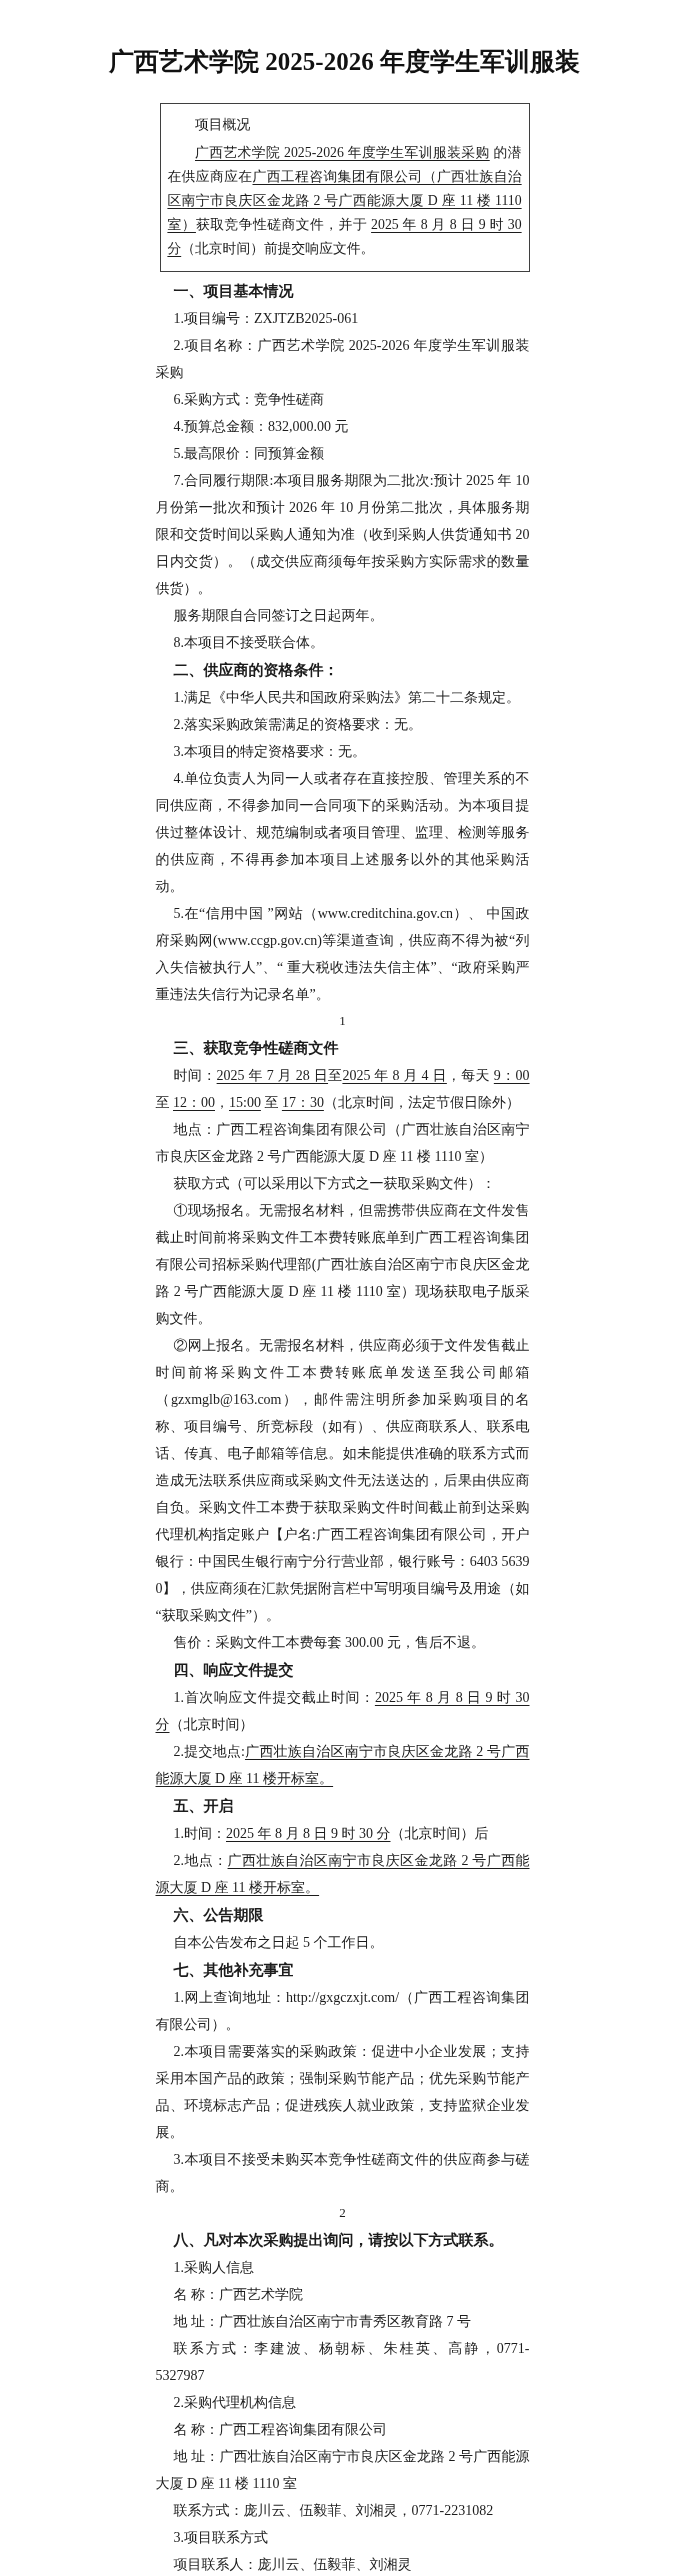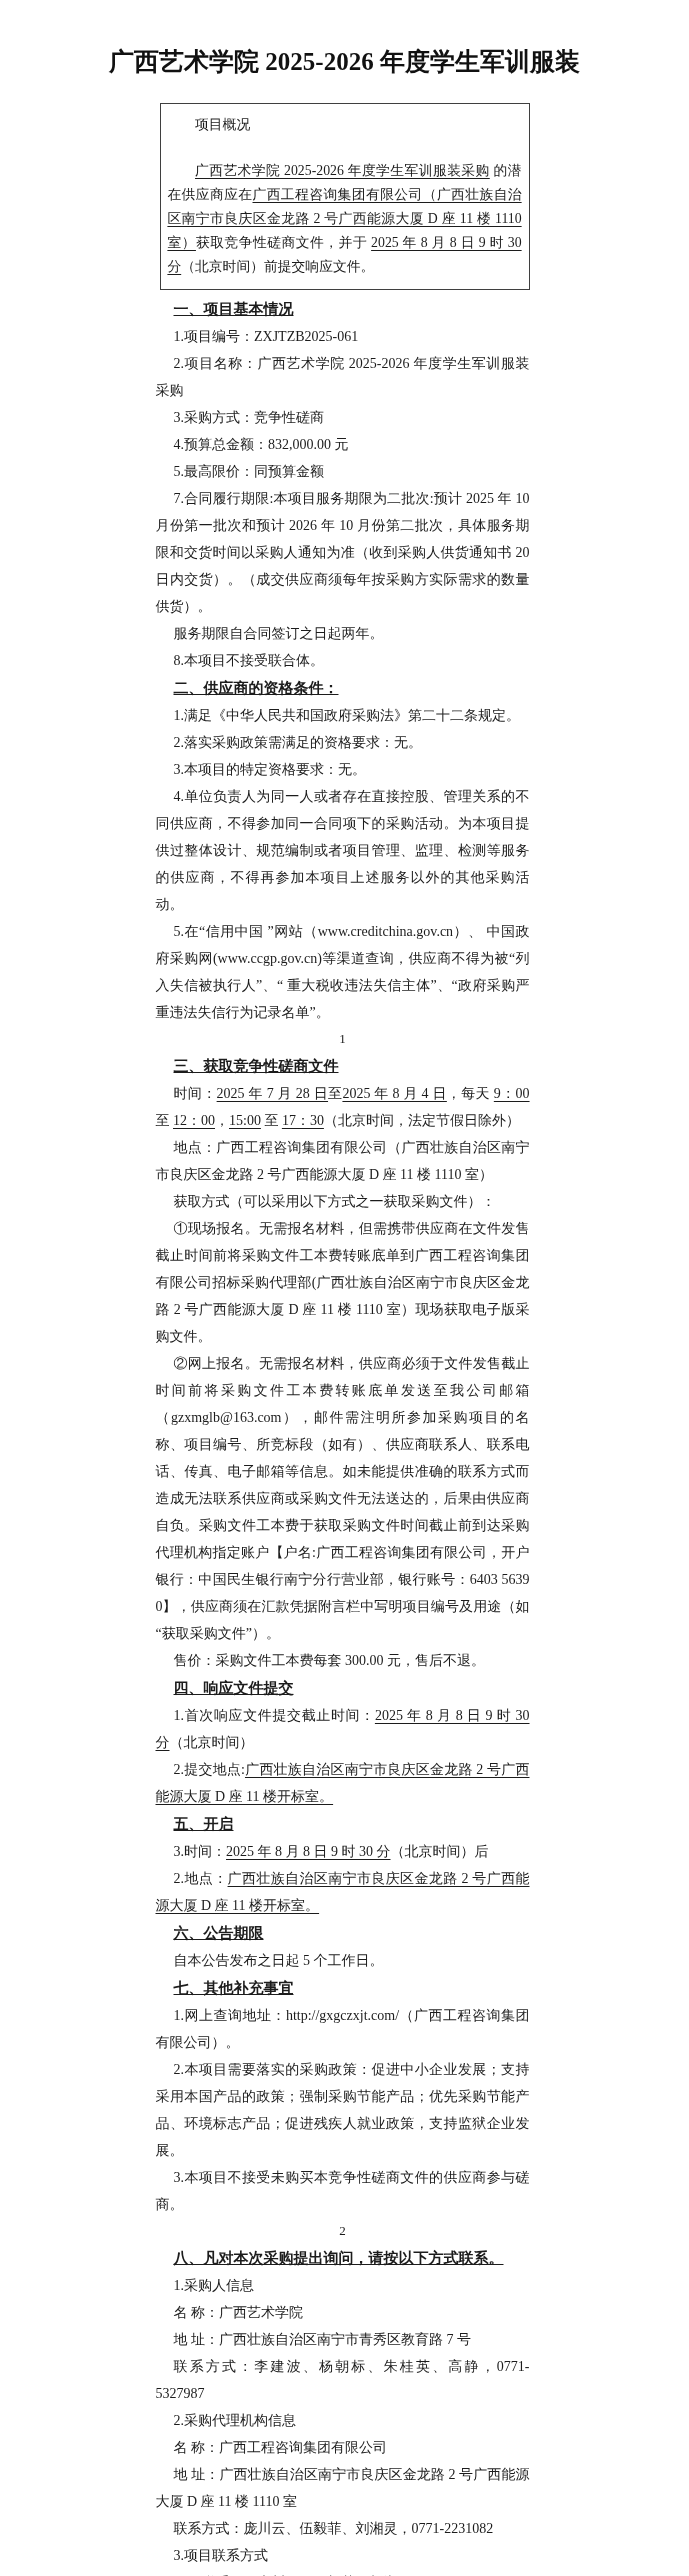--- a/index.html
+++ b/index.html
@@ -30,37 +30,36 @@
     border: 1.7px solid #3f3f3f;
     padding: 8.6px 6.9px 10.3px 6.9px;
   }
   .overview-box p {
     margin: 0;
     font-size: 13.8px;
     line-height: 24px;
     text-indent: 2em;
     text-align: justify;
   }
-  .overview-box .ov-label { margin-bottom: 22px; }
+  .overview-box .ov-label { margin-bottom: 4px; }
   .doc-blocks {
     padding: 5.2px 96px 0 92px;
   }
   .blk {
     margin: 0;
     font-size: 14px;
     line-height: 27px;
     text-indent: 18px;
     text-align: justify;
     font-weight: normal;
   }
   .blk.heading {
     font-weight: bold;
     font-size: 15px;
     line-height: 28px;
-    text-decoration: underline;
   }
   .blk.pagenum {
     text-indent: 0;
     text-align: center;
     font-size: 13px;
     line-height: 26px;
   }
   .blk.pagenum:last-child { margin-top: 365px; }
   .blk.footer {
     text-indent: 0;
@@ -84,21 +83,21 @@
 
   <div class="overview-box">
     <p class="ov-label">项目概况</p>
     <p><span class="u">广西艺术学院 2025-2026 年度学生军训服装采购</span><span> 的潜在供应商应在</span><span class="u">广西工程咨询集团有限公司（广西壮族自治区南宁市良庆区金龙路 2 号广西能源大厦 D 座 11 楼 1110 室）</span><span>获取竞争性磋商文件，并于 </span><span class="u">2025 年 8 月 8 日 9 时 30 分</span><span>（北京时间）前提交响应文件。</span></p>
   </div>
 
   <div class="doc-blocks">
       <h2 class="blk heading">一、项目基本情况</h2>
       <p class="blk para">1.项目编号：ZXJTZB2025-061</p>
       <p class="blk para">2.项目名称：广西艺术学院 2025-2026 年度学生军训服装采购</p>
-      <p class="blk para">3.采购方式：竞争性磋商</p>
+      <p class="blk para">6.采购方式：竞争性磋商</p>
       <p class="blk para">4.预算总金额：832,000.00 元</p>
       <p class="blk para">5.最高限价：同预算金额</p>
       <p class="blk para">7.合同履行期限:本项目服务期限为二批次:预计 2025 年 10 月份第一批次和预计 2026 年 10 月份第二批次，具体服务期限和交货时间以采购人通知为准（收到采购人供货通知书 20 日内交货）。（成交供应商须每年按采购方实际需求的数量供货）。</p>
       <p class="blk para">服务期限自合同签订之日起两年。</p>
       <p class="blk para">8.本项目不接受联合体。</p>
       <h2 class="blk heading">二、供应商的资格条件：</h2>
       <p class="blk para">1.满足《中华人民共和国政府采购法》第二十二条规定。</p>
       <p class="blk para">2.落实采购政策需满足的资格要求：无。</p>
       <p class="blk para">3.本项目的特定资格要求：无。</p>
       <p class="blk para">4.单位负责人为同一人或者存在直接控股、管理关系的不同供应商，不得参加同一合同项下的采购活动。为本项目提供过整体设计、规范编制或者项目管理、监理、检测等服务的供应商，不得再参加本项目上述服务以外的其他采购活动。</p>
@@ -108,21 +107,21 @@
       <p class="blk para"><span>时间：</span><span class="u">2025 年 7 月 28 日</span><span>至</span><span class="u">2025 年 8 月 4 日</span><span>，每天 </span><span class="u">9：00</span><span> 至 </span><span class="u">12：00</span><span>，</span><span class="u">15:00</span><span> 至 </span><span class="u">17：30</span><span>（北京时间，法定节假日除外）</span></p>
       <p class="blk para">地点：广西工程咨询集团有限公司（广西壮族自治区南宁市良庆区金龙路 2 号广西能源大厦 D 座 11 楼 1110 室）</p>
       <p class="blk para">获取方式（可以采用以下方式之一获取采购文件）：</p>
       <p class="blk para">①现场报名。无需报名材料，但需携带供应商在文件发售截止时间前将采购文件工本费转账底单到广西工程咨询集团有限公司招标采购代理部(广西壮族自治区南宁市良庆区金龙路 2 号广西能源大厦 D 座 11 楼 1110 室）现场获取电子版采购文件。</p>
       <p class="blk para">②网上报名。无需报名材料，供应商必须于文件发售截止时间前将采购文件工本费转账底单发送至我公司邮箱（gzxmglb@163.com），邮件需注明所参加采购项目的名称、项目编号、所竞标段（如有）、供应商联系人、联系电话、传真、电子邮箱等信息。如未能提供准确的联系方式而造成无法联系供应商或采购文件无法送达的，后果由供应商自负。采购文件工本费于获取采购文件时间截止前到达采购代理机构指定账户【户名:广西工程咨询集团有限公司，开户银行：中国民生银行南宁分行营业部，银行账号：6403 5639 0】，供应商须在汇款凭据附言栏中写明项目编号及用途（如“获取采购文件”）。</p>
       <p class="blk para">售价：采购文件工本费每套 300.00 元，售后不退。</p>
       <h2 class="blk heading">四、响应文件提交</h2>
       <p class="blk para"><span>1.首次响应文件提交截止时间：</span><span class="u">2025 年 8 月 8 日 9 时 30 分</span><span>（北京时间）</span></p>
       <p class="blk para"><span>2.提交地点:</span><span class="u">广西壮族自治区南宁市良庆区金龙路 2 号广西能源大厦 D 座 11 楼开标室。</span></p>
       <h2 class="blk heading">五、开启</h2>
-      <p class="blk para"><span>3.时间：</span><span class="u">2025 年 8 月 8 日 9 时 30 分</span><span>（北京时间）后</span></p>
+      <p class="blk para"><span>1.时间：</span><span class="u">2025 年 8 月 8 日 9 时 30 分</span><span>（北京时间）后</span></p>
       <p class="blk para"><span>2.地点：</span><span class="u">广西壮族自治区南宁市良庆区金龙路 2 号广西能源大厦 D 座 11 楼开标室。</span></p>
       <h2 class="blk heading">六、公告期限</h2>
       <p class="blk para">自本公告发布之日起 5 个工作日。</p>
       <h2 class="blk heading">七、其他补充事宜</h2>
       <p class="blk para">1.网上查询地址：http://gxgczxjt.com/（广西工程咨询集团有限公司）。</p>
       <p class="blk para">2.本项目需要落实的采购政策：促进中小企业发展；支持采用本国产品的政策；强制采购节能产品；优先采购节能产品、环境标志产品；促进残疾人就业政策，支持监狱企业发展。</p>
       <p class="blk para">3.本项目不接受未购买本竞争性磋商文件的供应商参与磋商。</p>
       <p class="blk pagenum">2</p>
       <h2 class="blk heading">八、凡对本次采购提出询问，请按以下方式联系。</h2>
       <p class="blk para">1.采购人信息</p>

